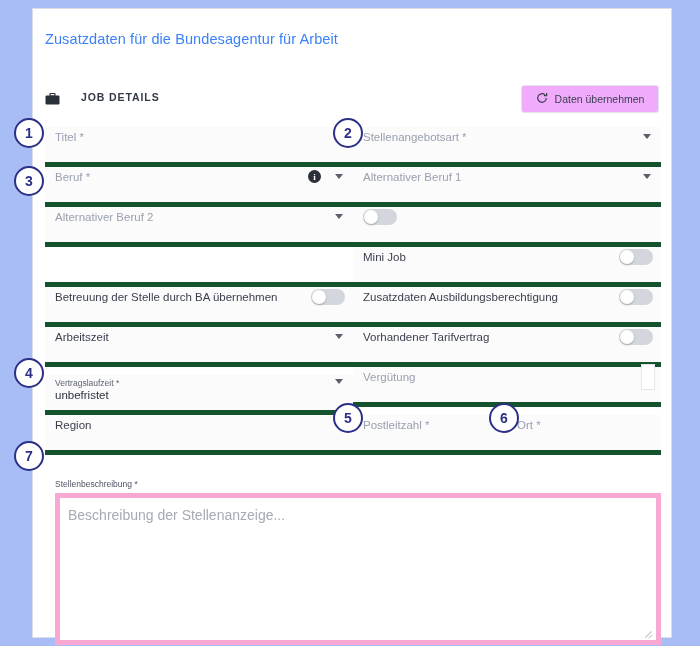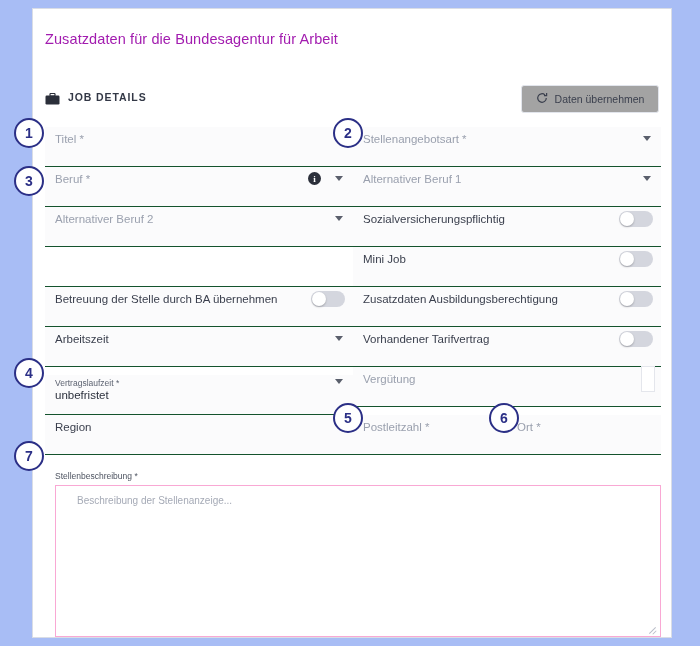--- a/index.html
+++ b/index.html
@@ -19,43 +19,43 @@
     position: absolute;
     left: 32px; top: 8px;
     width: 640px; height: 630px;
     background: #ffffff;
     border: 1px solid #d9dde6;
   }
   .card-title {
     position: absolute;
     left: 12px; top: 22px;
     font-size: 14.5px;
-    color: #a21caf;
+    color: #3b82f6;
     letter-spacing: 0.1px;
   }
   .section-head {
     position: absolute;
     left: 12px; top: 82px;
-    display: flex; align-items: center; gap: 8px;
+    display: flex; align-items: center; gap: 21px;
   }
   .briefcase {
     width: 15px; height: 12px; position: relative;
   }
   .section-label {
     font-size: 10.5px;
     letter-spacing: 0.9px;
     color: #333846;
     font-weight: 600;
   }
   .refresh-btn {
     position: absolute;
     right: 12px; top: 76px;
     height: 28px;
     min-width: 138px;
-    background: #a3a3a3;
+    background: #f0abfc;
     border: 1px solid #e2e5ec;
     border-radius: 3px;
     display: flex; align-items: center; justify-content: center;
     gap: 7px;
     font-size: 10.5px;
     color: #3a3f4d;
     cursor: pointer;
     padding: 0 10px;
   }
 
@@ -65,21 +65,21 @@
     width: 616px;
   }
   .row {
     position: relative;
     display: flex;
     width: 100%;
   }
   .field {
     position: relative;
     height: 40px;
-    border-bottom: 1px solid #14532d;
+    border-bottom: 5px solid #14532d;
     display: flex;
     align-items: center;
     padding: 0 6px 16px 10px;
     font-size: 11.5px;
     color: #9aa0ae;
     background: #fbfbfc;
   }
   .field.half { width: 50%; }
   .field.empty { background: #fbfbfc; }
   .field.plain { background: #ffffff; }
@@ -145,36 +145,36 @@
     width: 14px; height: 26px;
     border: 1px solid #e4e6ec;
     background: #fff;
     display: flex; flex-direction: column;
     align-items: center; justify-content: center;
     gap: 3px;
   }
 
   .desc-wrap {
     position: relative;
-    margin-top: 16px;
+    margin-top: 24px;
     padding-left: 10px;
   }
   .desc-label {
     font-size: 8.5px;
     color: #4d5360;
     margin-bottom: 4px;
   }
   .textarea {
     width: 606px;
     height: 152px;
-    border: 1px solid #f9a8d4;
+    border: 5px solid #f9a8d4;
     background: #ffffff;
-    font-size: 10px;
+    font-size: 14px;
     color: #a5aab6;
-    padding: 9px 21px;
+    padding: 9px 8px;
     position: relative;
   }
   .resize {
     position: absolute;
     right: 2px; bottom: 2px;
     width: 10px; height: 10px;
   }
   .resize:before, .resize:after {
     content: "";
     position: absolute;
@@ -250,21 +250,20 @@
           <span class="chev"></span>
         </div>
       </div>
 
       <div class="row">
         <div class="field half">
           <span class="field-label">Alternativer Beruf 2</span>
           <span class="chev"></span>
         </div>
         <div class="field half toggle-field">
-          <span class="field-label dark">Sozialversicherungspflichtig</span>
           <span class="toggle">
               <span class="knob"></span>
             </span>
         </div>
       </div>
 
       <div class="row">
         <div class="field half empty plain"></div>
         <div class="field half toggle-field">
           <span class="field-label dark">Mini Job</span>

